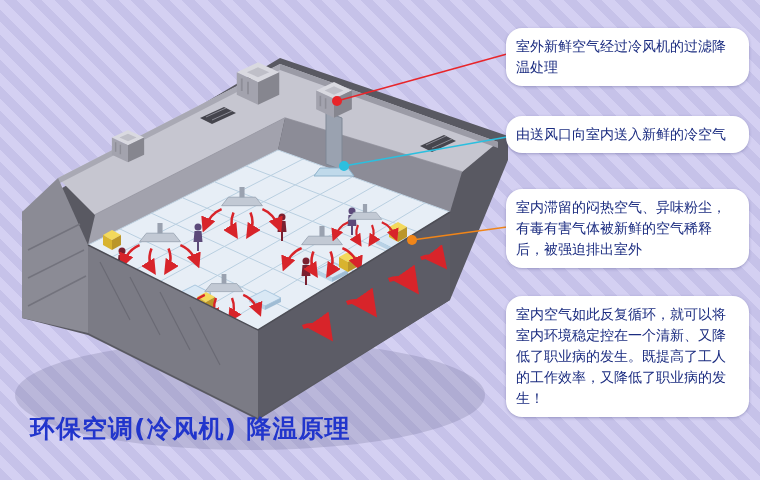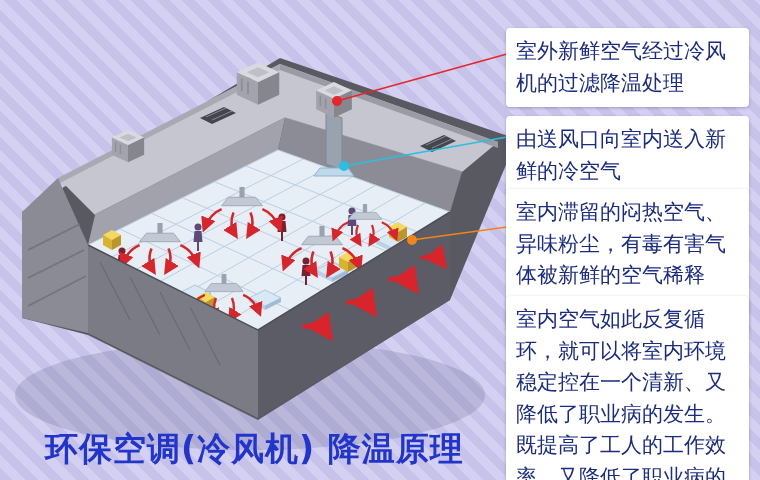--- a/index.html
+++ b/index.html
@@ -7,30 +7,30 @@
     position:relative;
     width:760px;height:480px;
     overflow:hidden;
     background:repeating-linear-gradient(45deg,#c6c2e9 0 9px,#d4d0f2 9px 18px);
     font-family:"DejaVu Sans",sans-serif;
   }
   .illustration{position:absolute;left:0;top:0;}
   .callout{
     position:absolute;left:506px;width:243px;box-sizing:border-box;
     background:#ffffff;color:#1b2c80;
-    font-size:21px;line-height:1.5;padding:8px 10px;
-    border-radius:4px;box-shadow:0 1px 3px rgba(60,60,120,.35);
+    font-size:14px;line-height:1.5;padding:8px 10px;
+    border-radius:16px;box-shadow:0 1px 3px rgba(60,60,120,.35);
   }
   #callout-1{top:28px;}
   #callout-2{top:116px;}
   #callout-3{top:189px;}
   #callout-4{top:296px;}
   .page-title{
-    position:absolute;left:30px;top:412px;margin:15px;
-    font-size:33px;font-weight:bold;letter-spacing:1px;color:#2135cc;
+    position:absolute;left:30px;top:412px;margin:0;
+    font-size:25px;font-weight:bold;letter-spacing:1px;color:#2135cc;
   }
 </style>
 </head>
 <body>
 
 <div class="stage">
 
   <svg class="illustration" width="760" height="480" viewBox="0 0 760 480">
     <defs>
       <marker id="ah" markerWidth="6" markerHeight="6" refX="4" refY="3" orient="auto">

